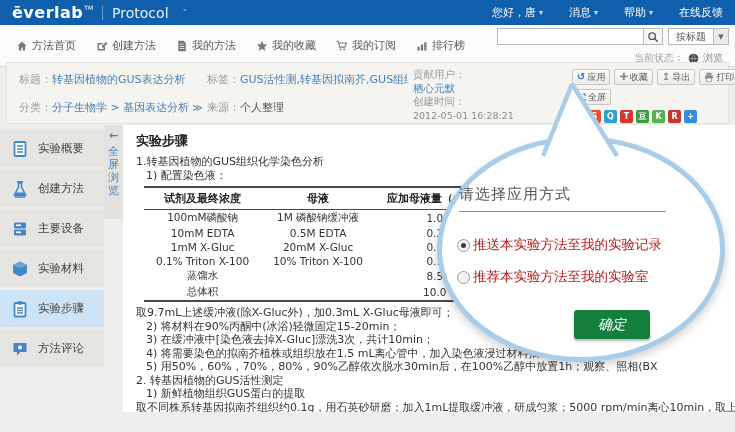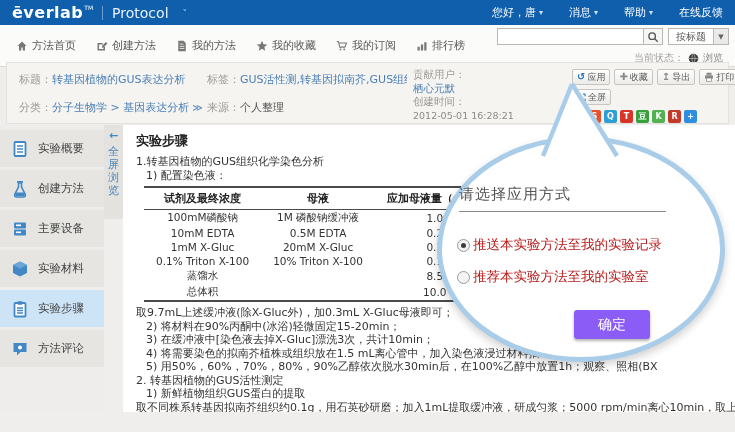--- a/index.html
+++ b/index.html
@@ -106,23 +106,23 @@
   .dialog-title{position:absolute;left:459px;top:185px;font-size:15px;color:#555;letter-spacing:1px;}
   .dialog-hr{position:absolute;left:459px;top:211px;width:207px;border-top:1px solid #8a8a8a;}
   .dialog-opt{position:absolute;left:457px;display:flex;align-items:center;gap:3px;
               font-size:13.5px;color:#b91c1c;cursor:pointer;white-space:nowrap;}
   .opt1{top:236px;}
   .opt2{top:268px;}
   .radio{width:13px;height:13px;border-radius:50%;border:1px solid #9a9a9a;background:#f3f3f3;
          box-sizing:border-box;position:relative;flex:none;}
   .radio.sel::after{content:"";position:absolute;left:3px;top:3px;width:5px;height:5px;
                     border-radius:50%;background:#3c3c3c;}
-  .dialog-btn{position:absolute;left:574px;top:310px;width:76px;height:29px;background:#8b5cf6;
+  .dialog-btn{position:absolute;left:574px;top:310px;width:76px;height:29px;background:#15803d;
               color:#fff;font-size:14px;display:flex;align-items:center;justify-content:center;
-              border-radius:3px;cursor:pointer;box-shadow:0 2px 3px rgba(0,0,0,.3);}
+              border-radius:3px;cursor:pointer;box-shadow:0 2px 3px rgba(0,0,0,.3);font-style:italic;}
 </style>
 </head>
 <body>
 
 <div class="topbar">
   <div class="brand">
     <span class="logo">ēverlab</span>
     <span class="tm">TM</span>
     <span class="divider"></span>
     <span class="product">Protocol</span>

